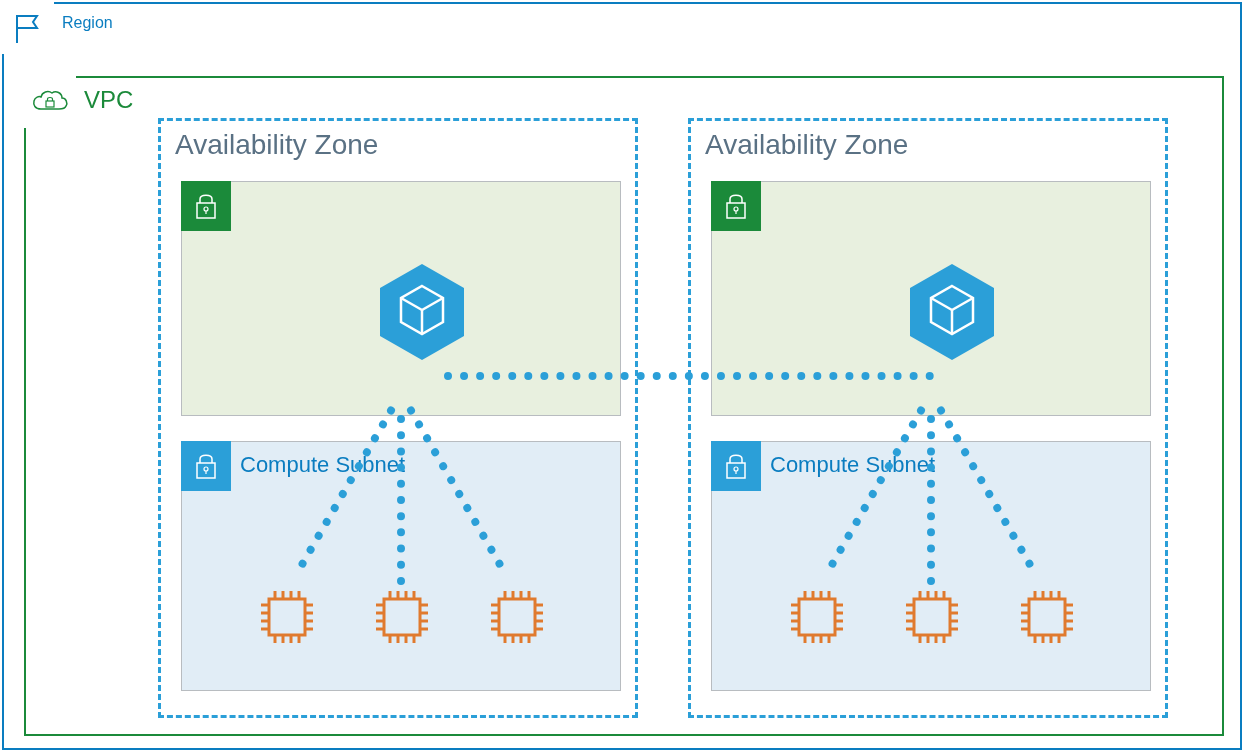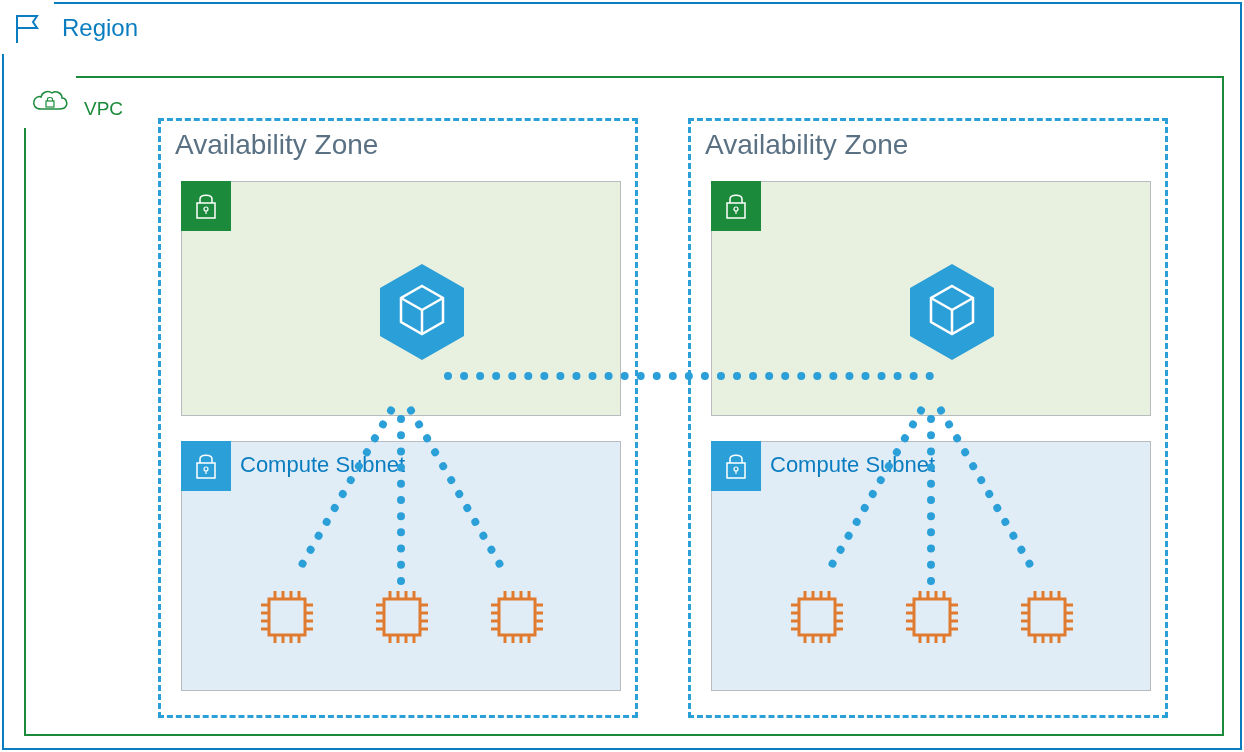--- a/index.html
+++ b/index.html
@@ -29,21 +29,21 @@
     height: 52px;
     background: #fff;
     display: flex;
     align-items: center;
     justify-content: center;
   }
   .region-label {
     position: absolute;
     top: 10px;
     left: 58px;
-    font-size: 24px;
+    font-size: 16px;
     color: #0a7dc0;
     font-weight: 400;
   }
 
   .vpc-box {
     position: absolute;
     top: 72px;
     left: 20px;
     width: 1200px;
     height: 660px;
@@ -55,23 +55,23 @@
     left: -2px;
     width: 52px;
     height: 52px;
     background: #fff;
     display: flex;
     align-items: center;
     justify-content: center;
   }
   .vpc-label {
     position: absolute;
-    top: 20px;
+    top: 8px;
     left: 58px;
-    font-size: 19px;
+    font-size: 24px;
     color: #1b8a3a;
     font-weight: 400;
   }
 
   .az-box {
     position: absolute;
     top: 40px;
     width: 480px;
     height: 600px;
     border: 3px dashed #2b9fd8;

